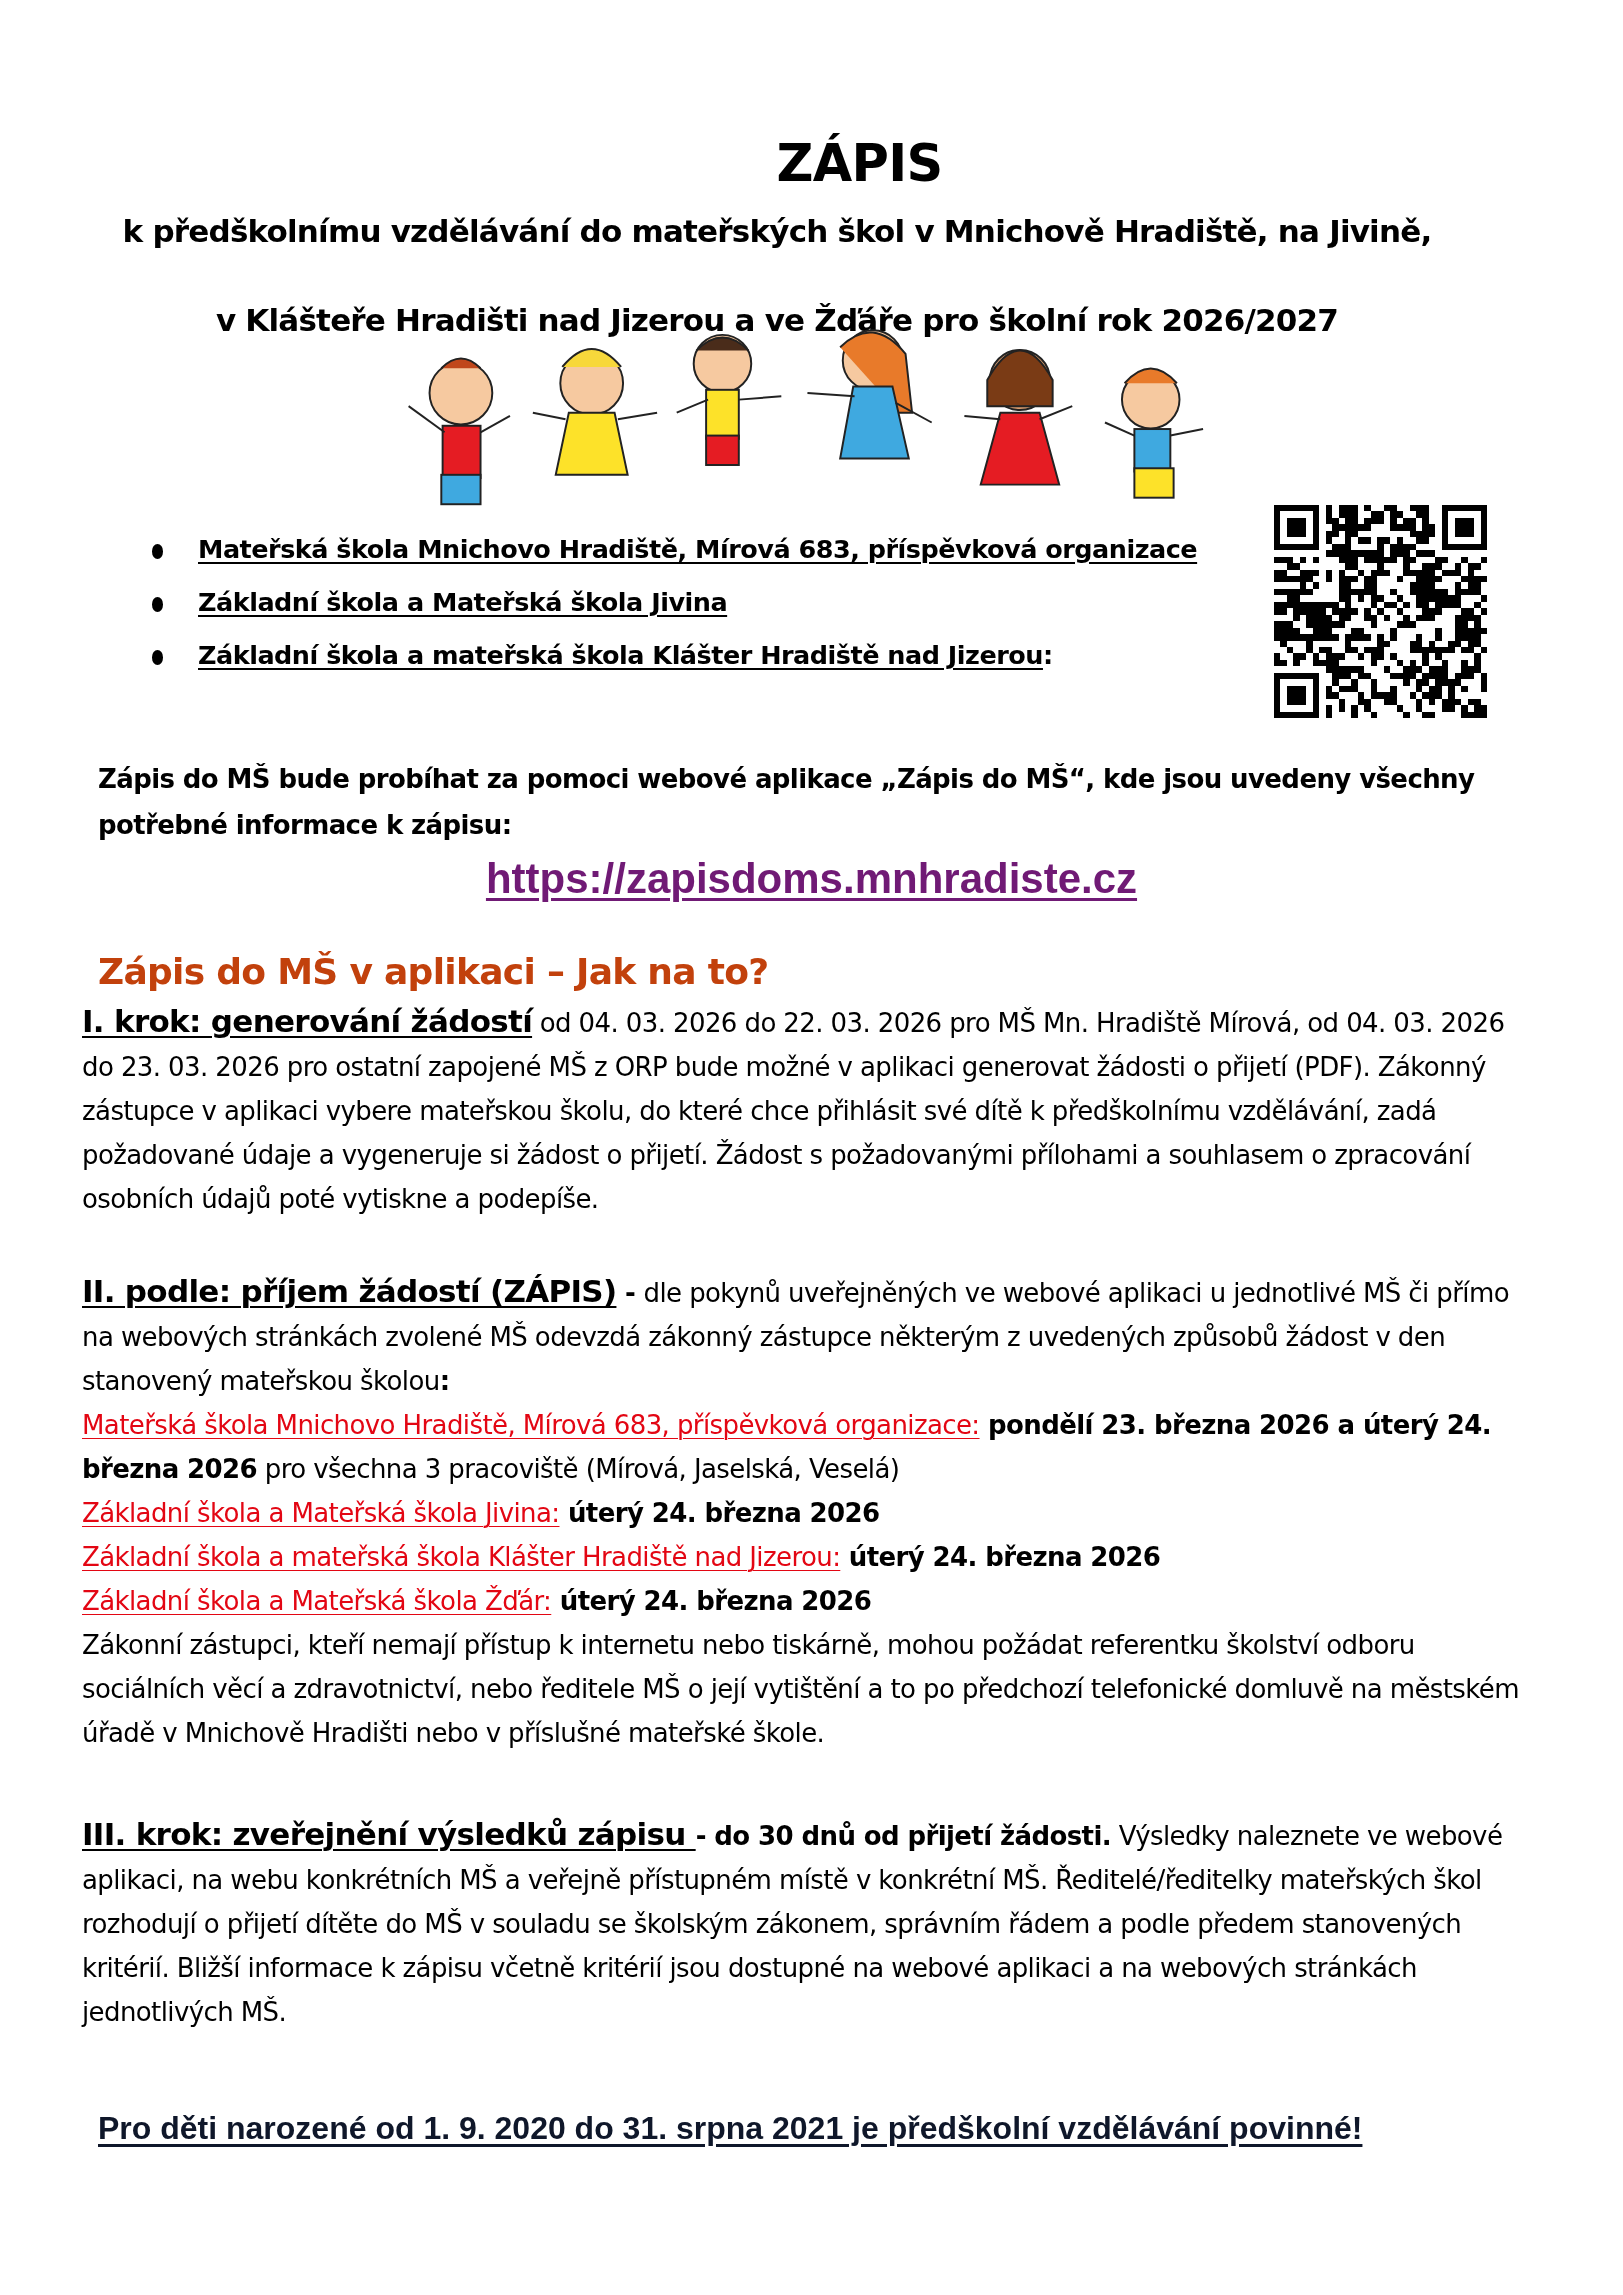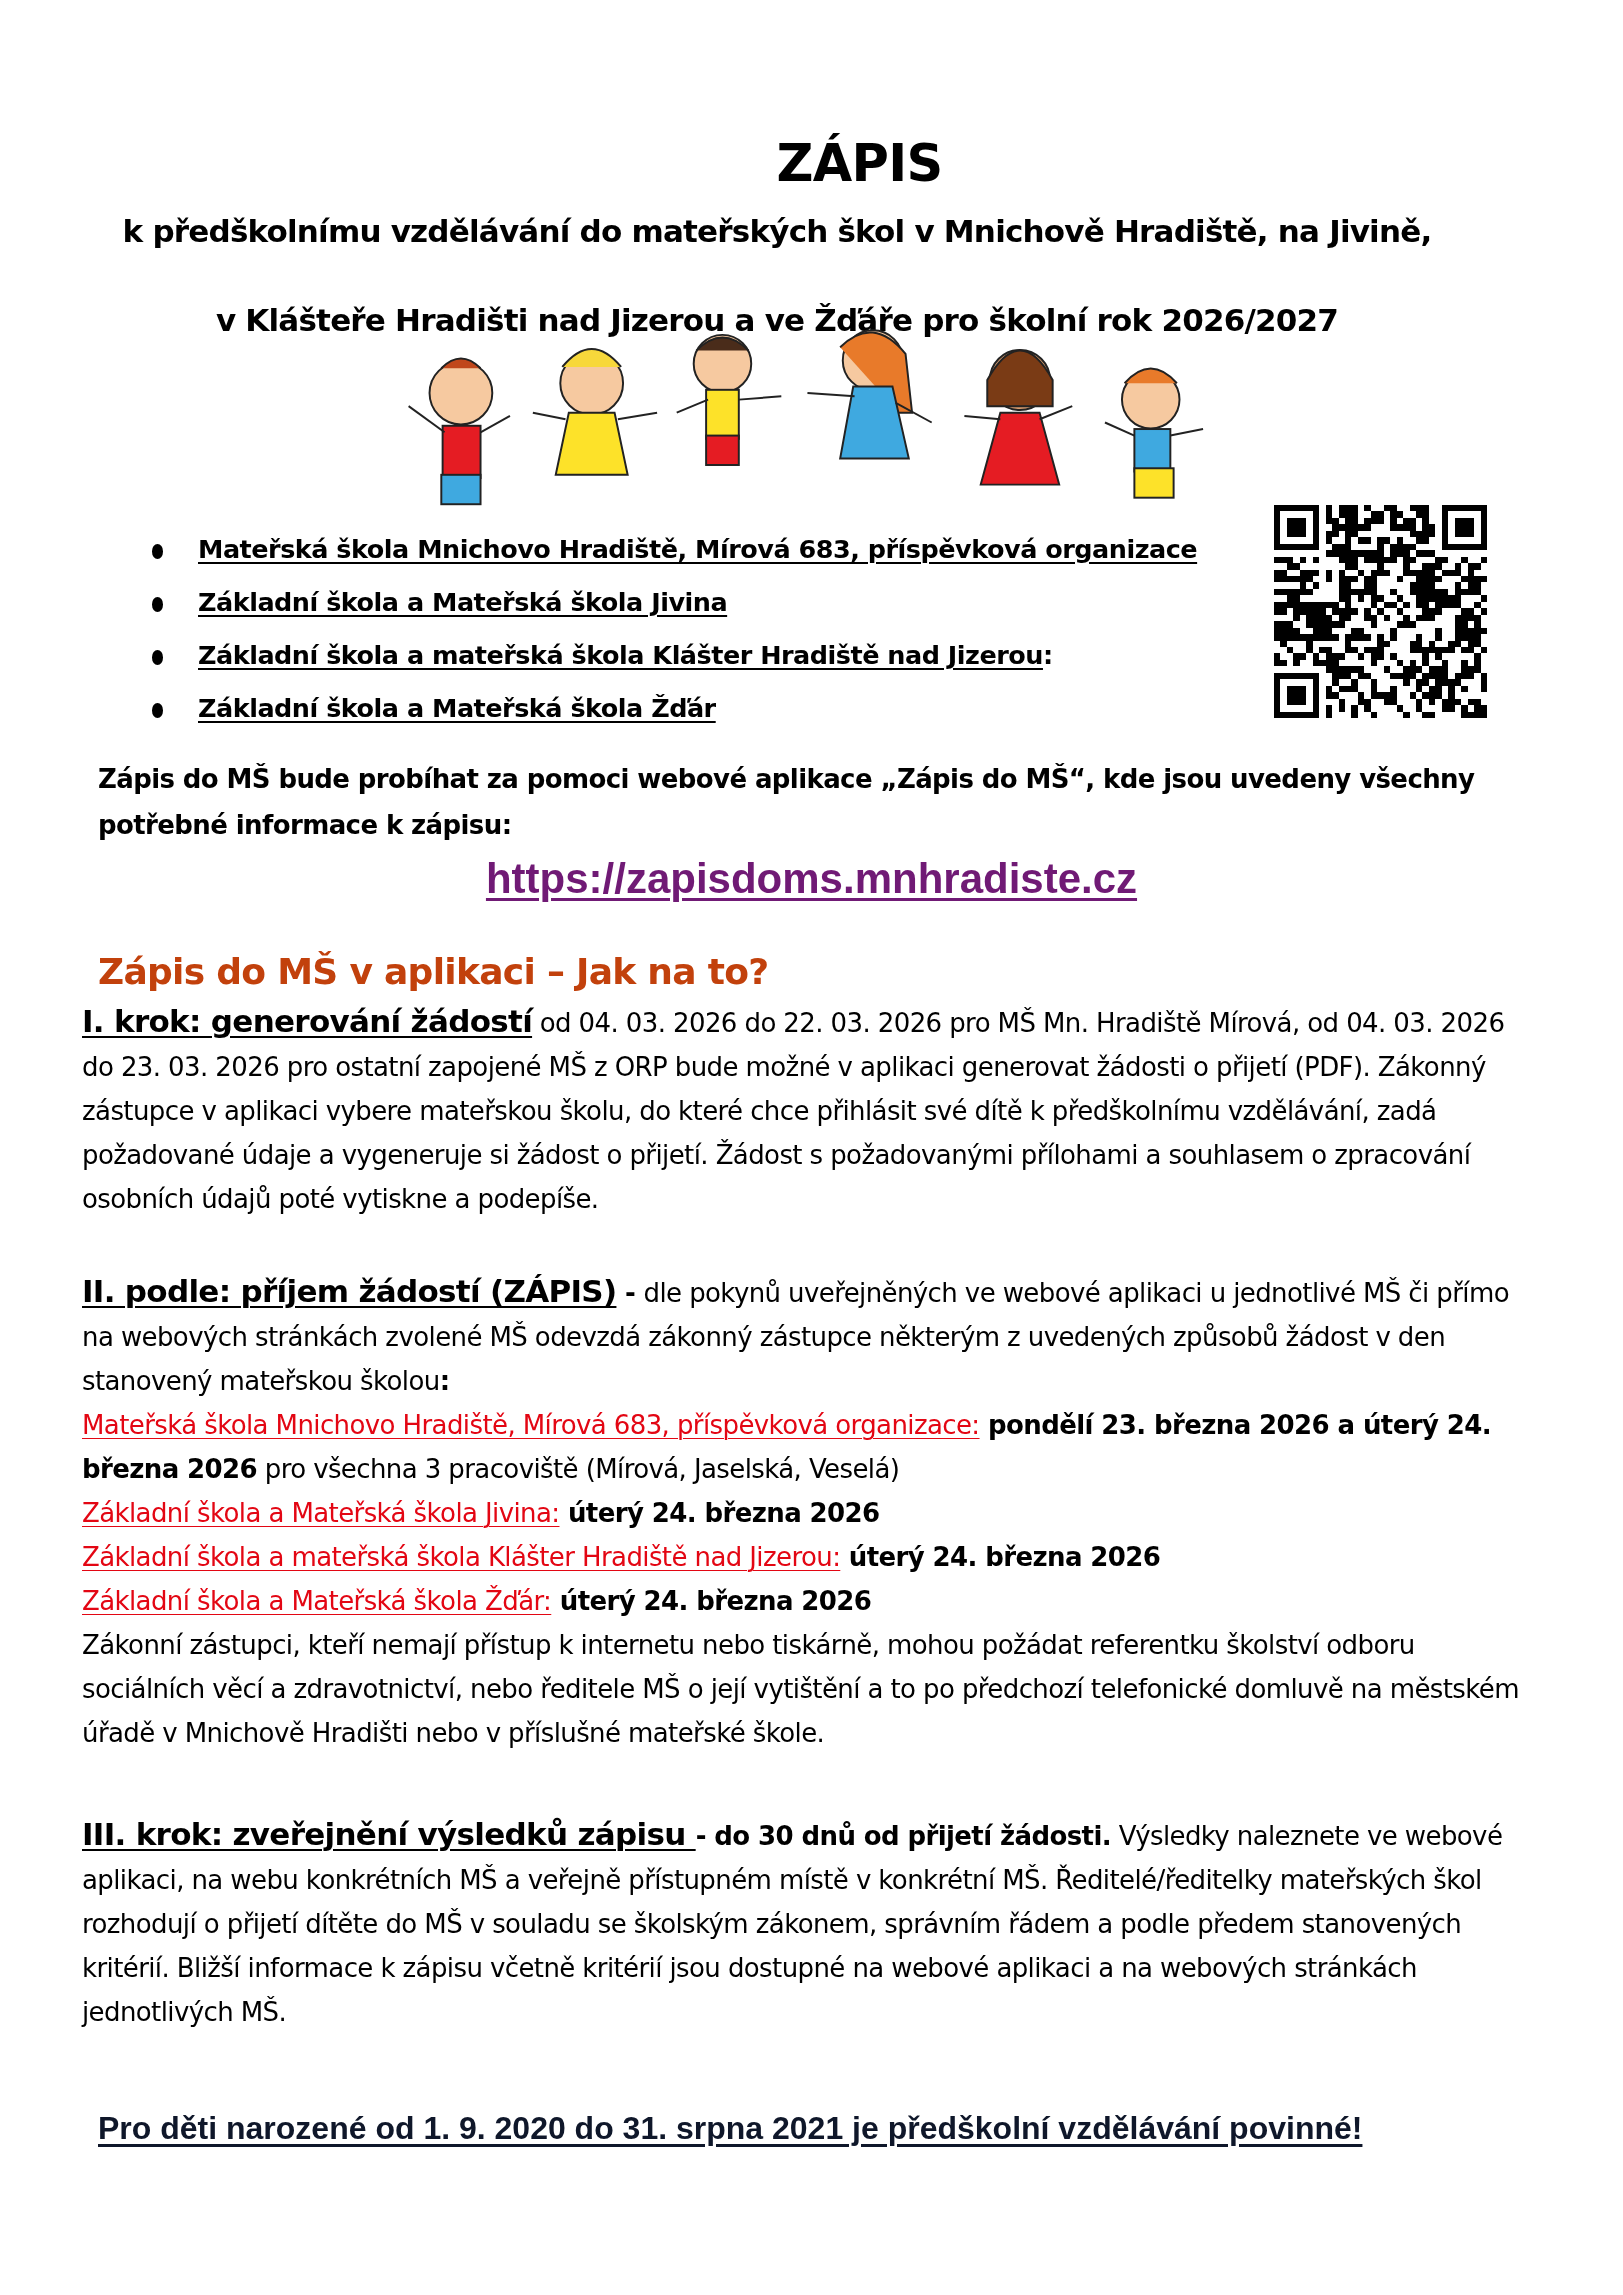--- a/index.html
+++ b/index.html
@@ -89,21 +89,20 @@
     <rect x="1140" y="225" width="60" height="45" fill="#fde229"></rect>
     <line x1="1140" y1="175" x2="1095" y2="155"></line>
       <line x1="1195" y1="175" x2="1245" y2="165"></line>
   </g>
 </svg>
 
 <ul class="abs bullets">
   <li><span class="dot"></span><span class="txt">Mateřská škola Mnichovo Hradiště, Mírová 683, příspěvková organizace</span></li>
   <li><span class="dot"></span><span class="txt">Základní škola a Mateřská škola Jivina</span></li>
   <li><span class="dot"></span><span class="txt">Základní škola a mateřská škola Klášter Hradiště nad Jizerou</span><span>:</span></li>
-  <li><span class="dot"></span><span class="txt">Základní škola a Mateřská škola Žďár</span></li>
 </ul>
 
 <svg class="abs qr" viewBox="0 0 33 33" shape-rendering="crispEdges" id="qr">
     <rect x="8" y="0" width="1" height="1" fill="#000"></rect>
     <rect x="10" y="0" width="1" height="1" fill="#000"></rect>
     <rect x="11" y="0" width="1" height="1" fill="#000"></rect>
     <rect x="12" y="0" width="1" height="1" fill="#000"></rect>
     <rect x="14" y="0" width="1" height="1" fill="#000"></rect>
     <rect x="17" y="0" width="1" height="1" fill="#000"></rect>
     <rect x="18" y="0" width="1" height="1" fill="#000"></rect>

